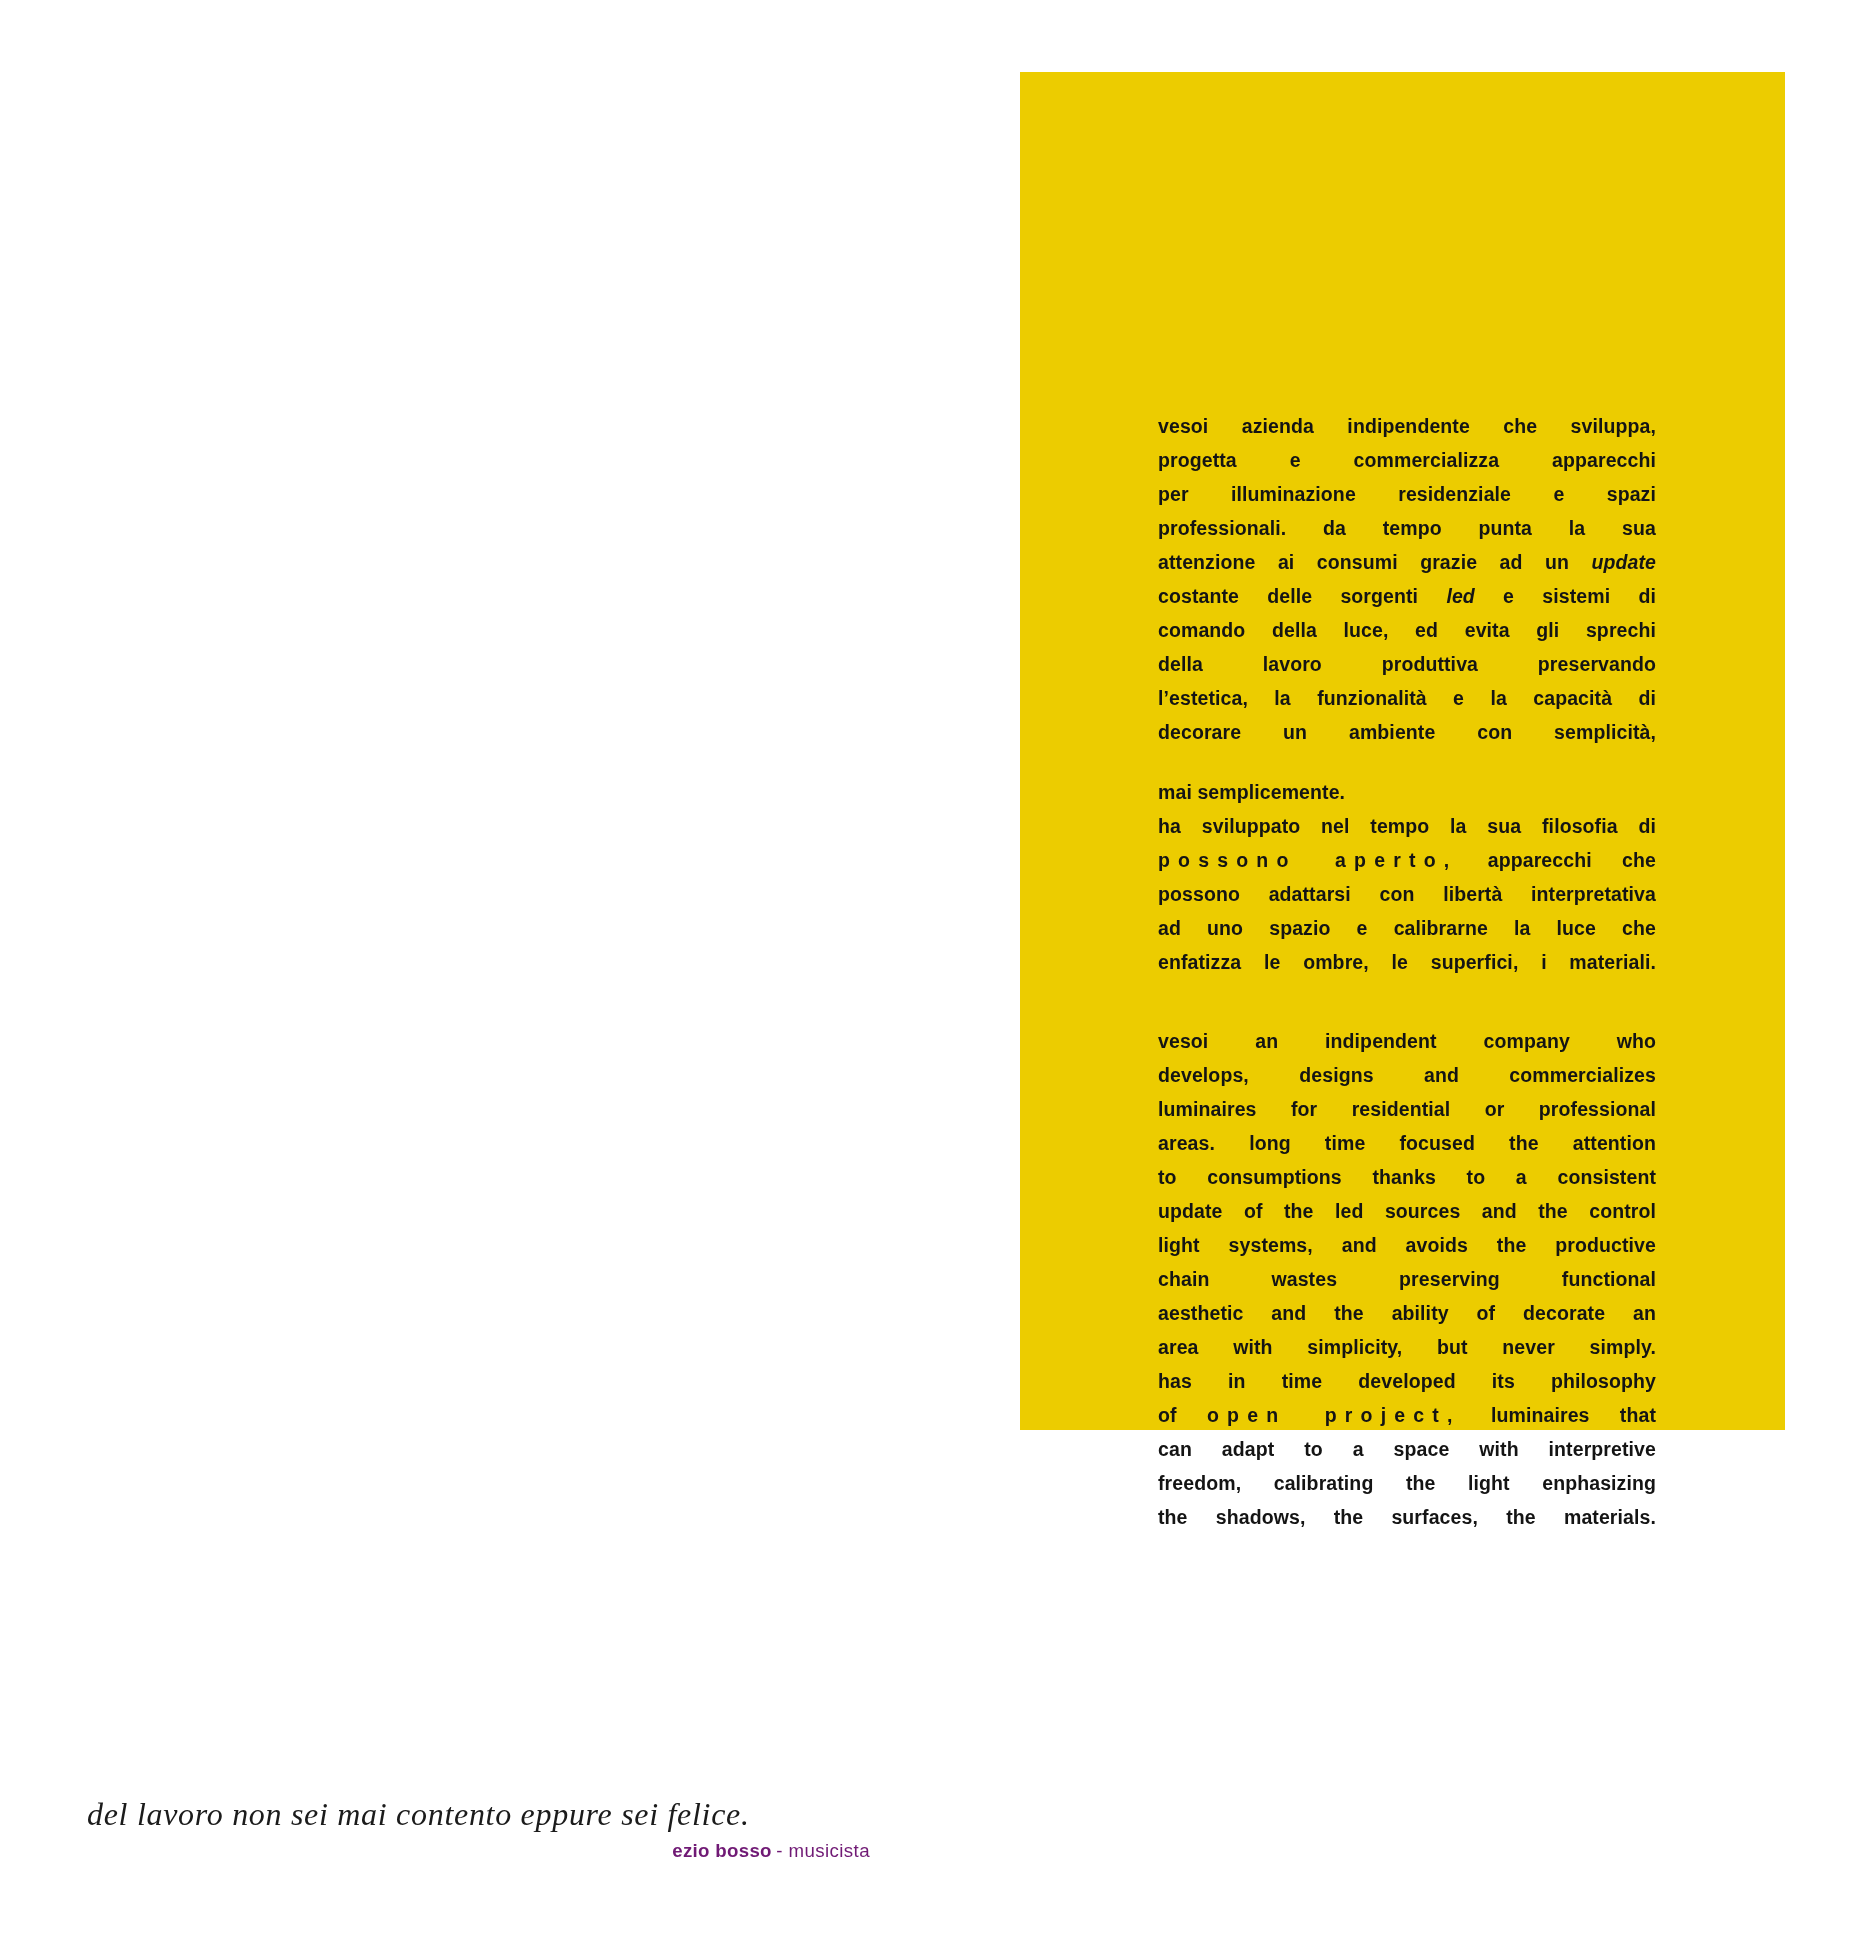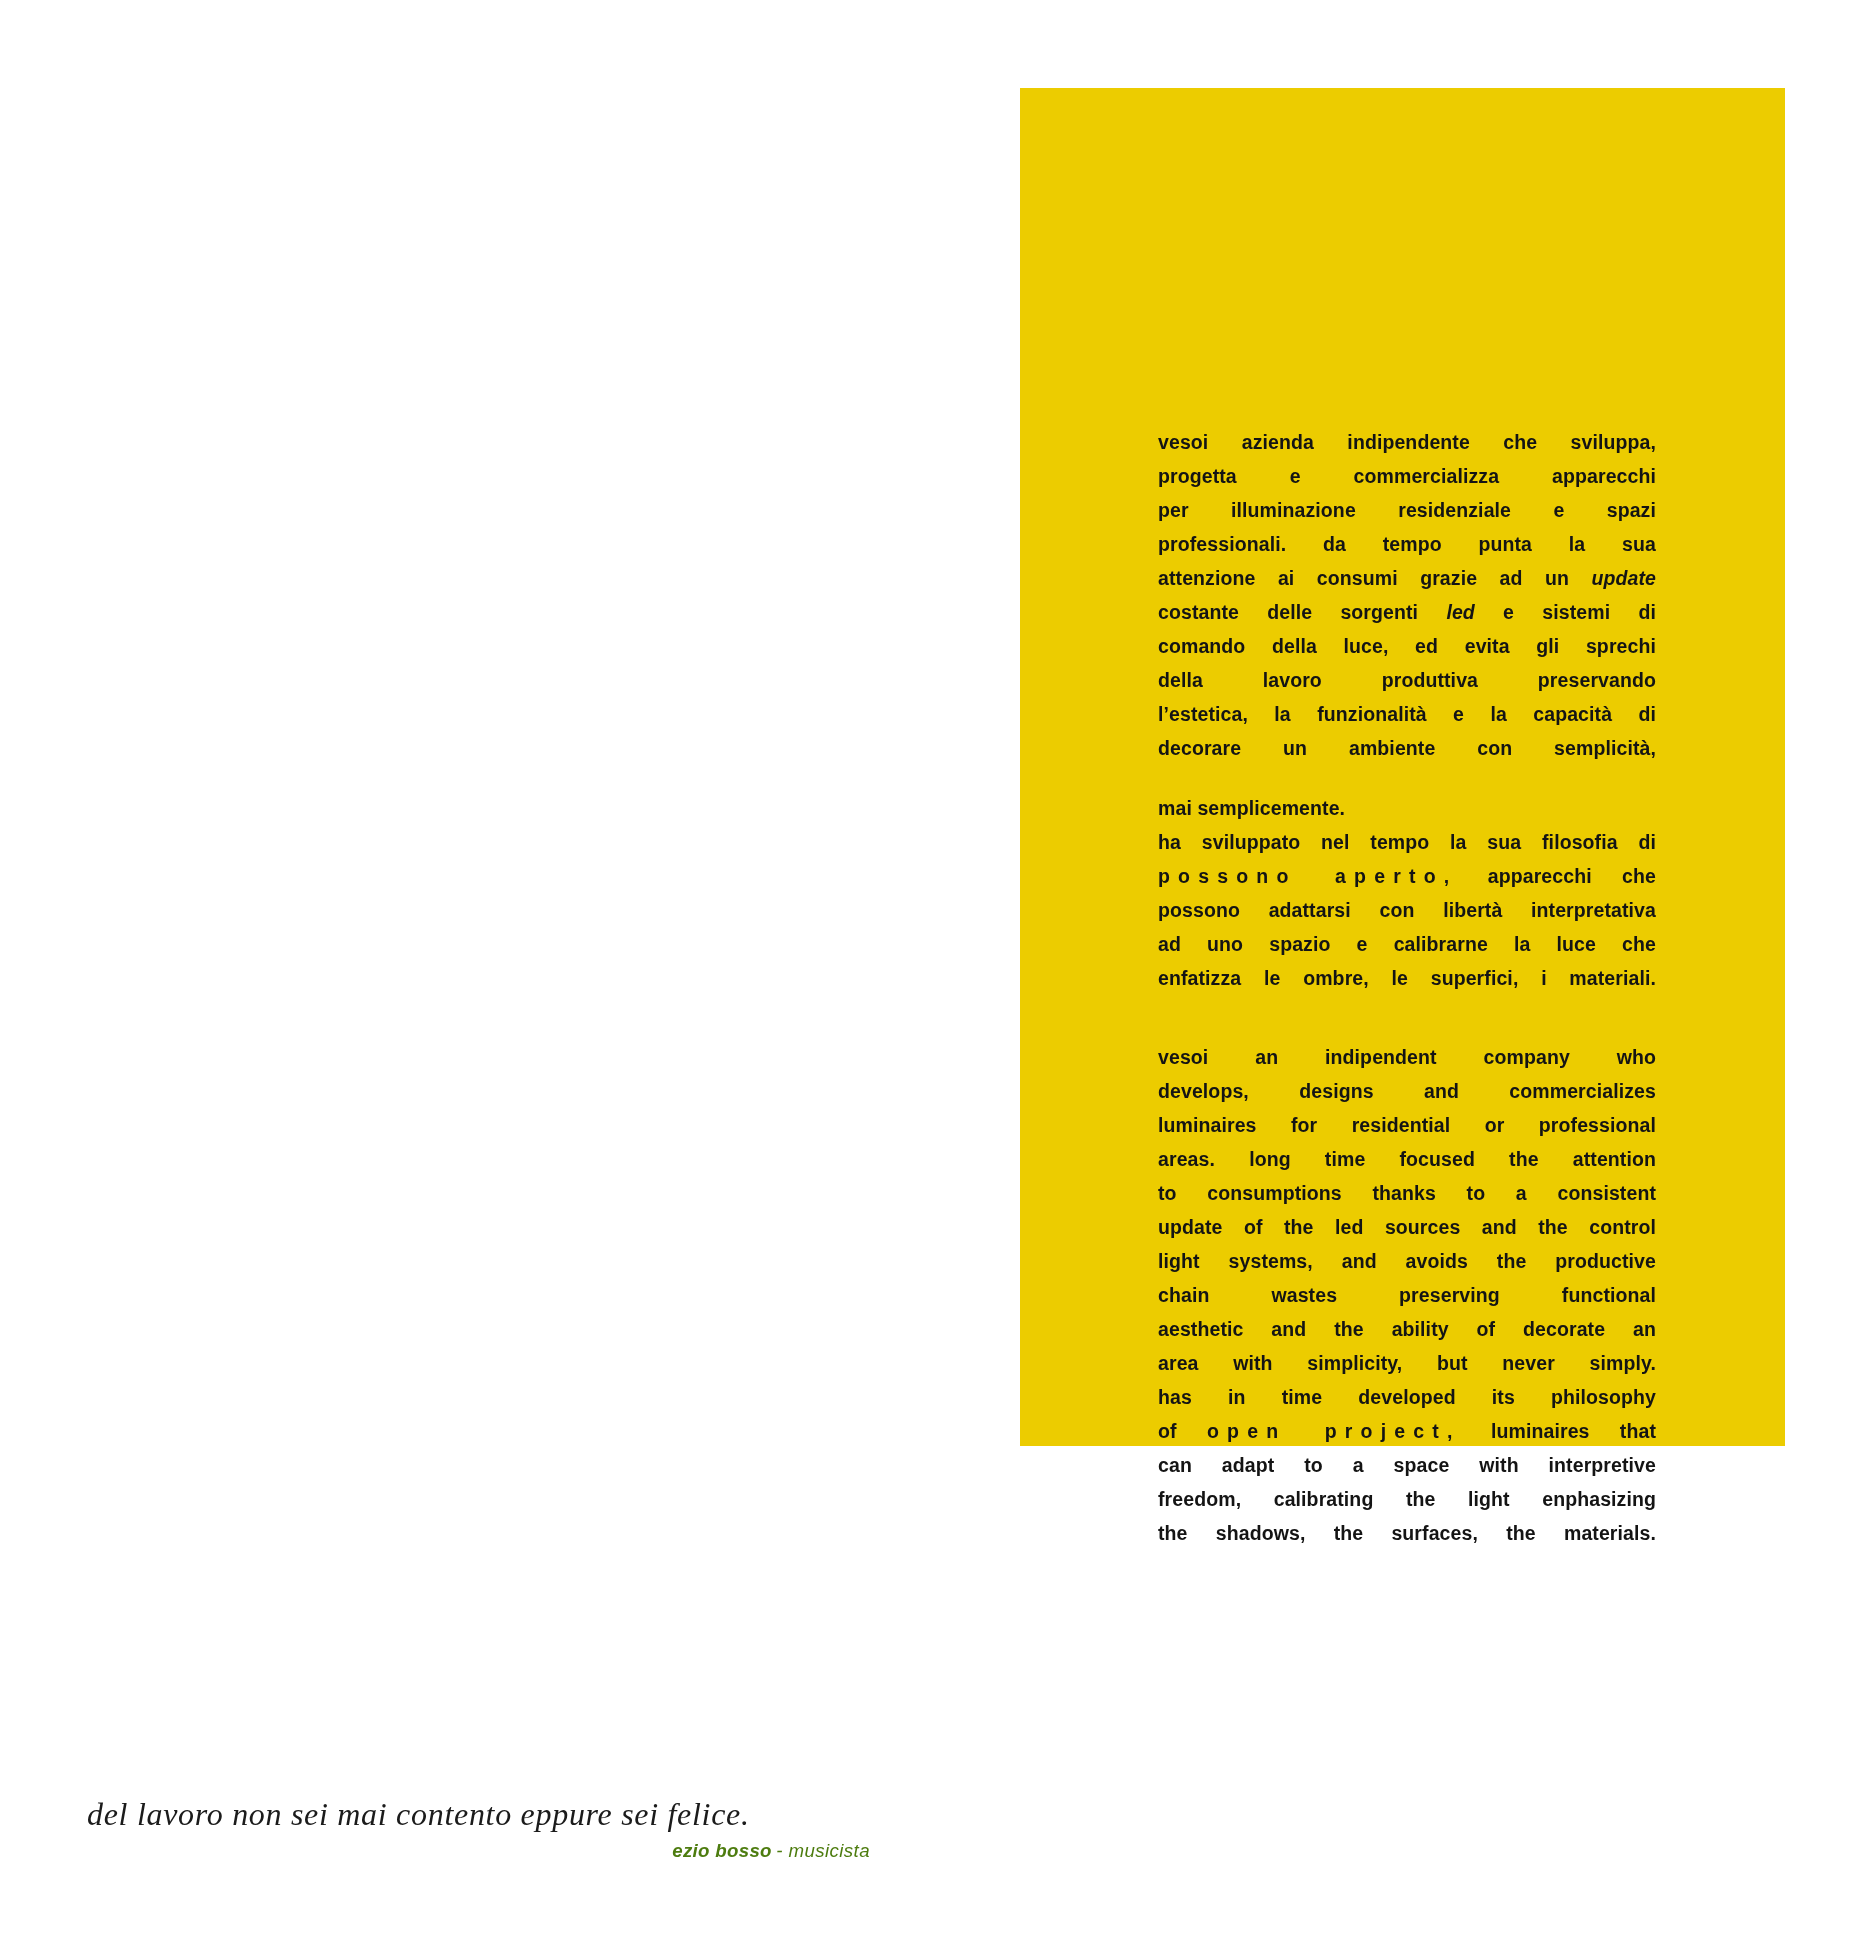--- a/index.html
+++ b/index.html
@@ -13,21 +13,21 @@
     background: var(--background, #ffffff);
     font-family: "Liberation Sans", "DejaVu Sans", sans-serif;
     color: var(--text, #141414);
     overflow: hidden;
   }
 
   
   .panel {
     position: absolute;
     left: 1020px;
-    top: 88px;
+    top: 72px;
     width: 765px;
     height: 1358px;
     background: var(--panel-yellow, #ECCC00);
   }
   .text-col {
     position: absolute;
     left: 138px;
     top: 337px;
     width: 498px;
     font-size: 19.5px;
@@ -70,22 +70,21 @@
     line-height: 1.5;
     letter-spacing: 0.7px;
     color: #1b1b1b;
     white-space: nowrap;
   }
   .quote-attr {
     margin-top: 1.5px;
     text-align: right;
     font-size: 18.7px;
     line-height: 1.2;
-    color: #4d7c0f;
-    font-style: italic;
+    color: #701a75;
   }
   .quote-attr .author { font-weight: 700; letter-spacing: 0.3px; }
   .quote-attr .role   { font-weight: 400; margin-left: 4.5px; letter-spacing: 0.4px; }
 </style>
 </head>
 <body>
 
 <main>
 
   <section class="panel">

